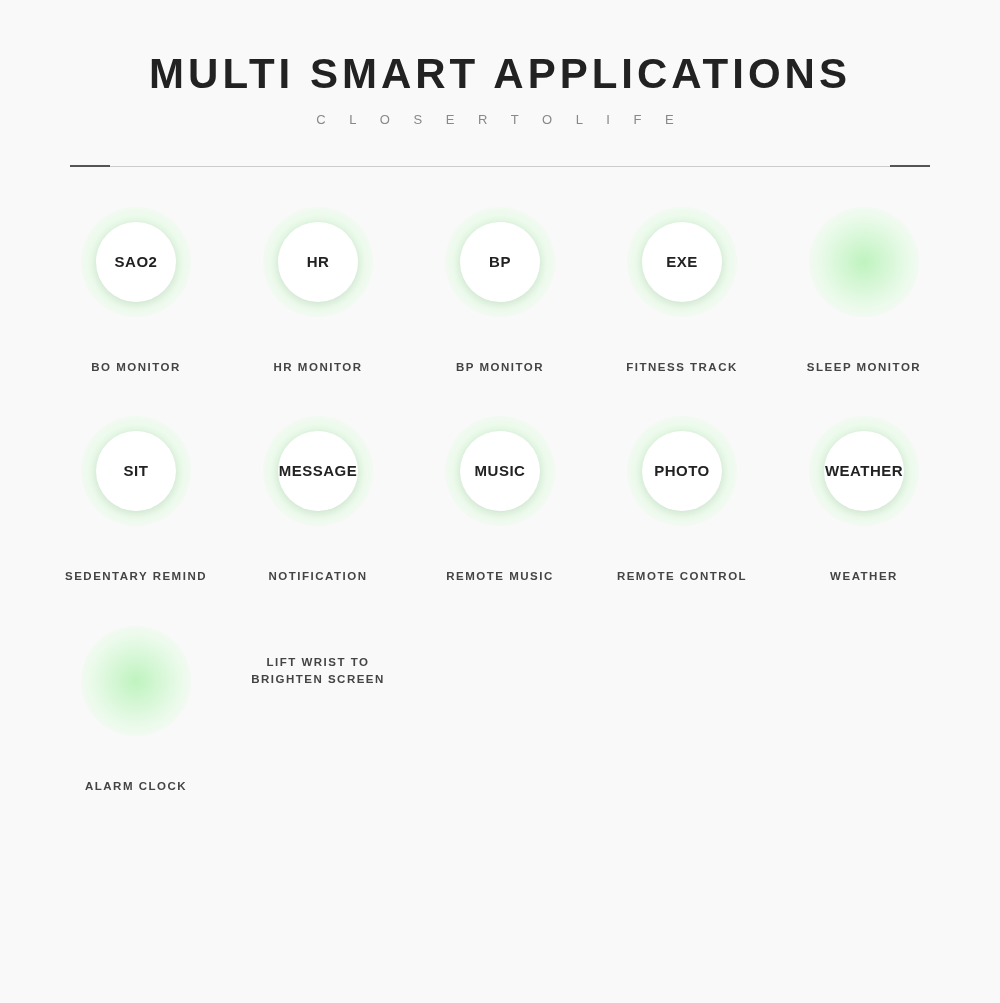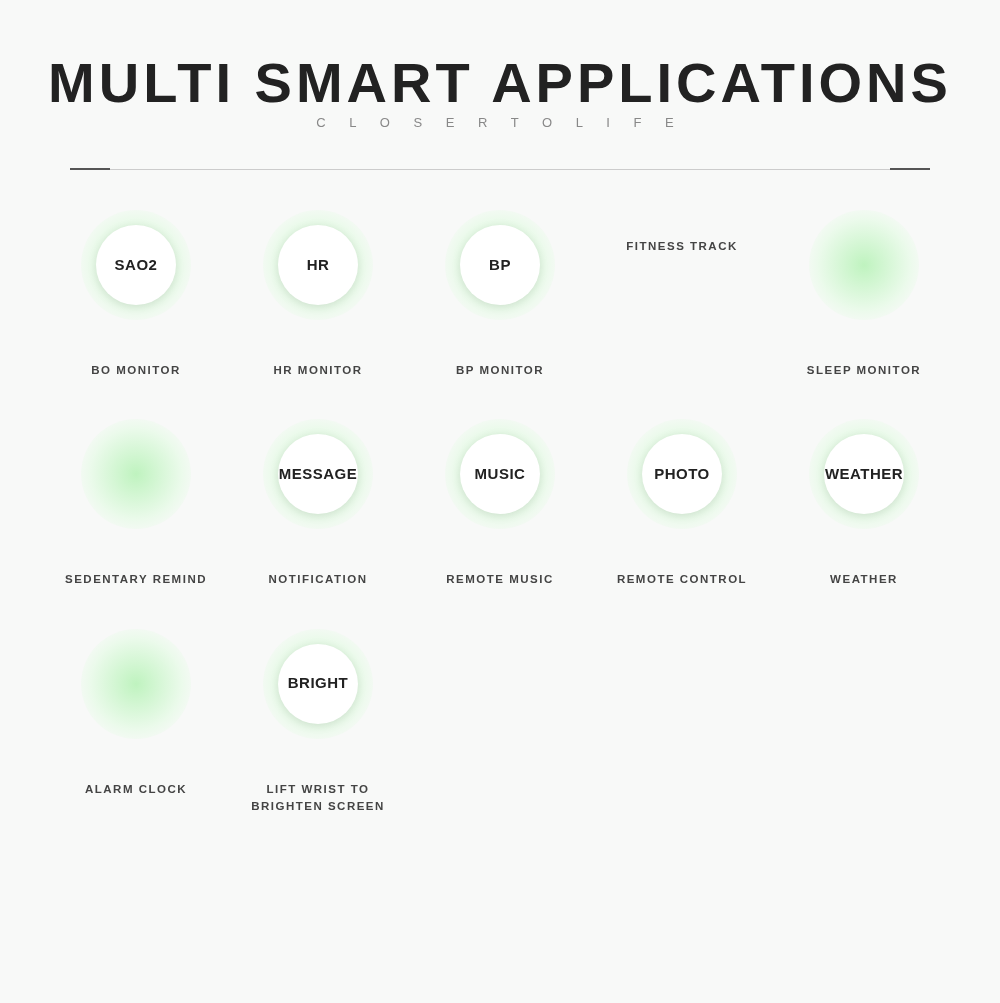--- a/index.html
+++ b/index.html
@@ -13,32 +13,32 @@
       flex-direction: column;
       align-items: center;
     }
 
     .header {
       text-align: center;
       padding: 50px 0 20px;
     }
 
     .header-title {
-      font-size: 56px;
+      font-size: 42px;
       font-weight: 900;
       letter-spacing: 4px;
       color: #222;
       text-transform: uppercase;
     }
 
     .header-subtitle {
       font-size: 13px;
       letter-spacing: 10px;
       color: #888;
-      margin-top: 0;
+      margin-top: 14px;
       text-transform: uppercase;
     }
 
     .divider-container {
       width: 860px;
       display: flex;
       align-items: center;
       margin: 18px 0 10px;
     }
 
@@ -163,31 +163,40 @@
     <div class="app-item">
       <div class="app-circle-wrapper">
         <div class="app-circle-glow"></div>
         <div class="app-circle">
           <span class="app-circle-text">BP</span>
         </div>
       </div>
       <div class="app-label">BP MONITOR</div>
     </div>
     <div class="app-item">
+      <div class="app-circle-wrapper">
+        <div class="app-circle-glow"></div>
+        <div class="app-circle">
+          <span class="app-circle-text">EXE</span>
+        </div>
+      </div>
       <div class="app-label">FITNESS TRACK</div>
     </div>
     <div class="app-item">
       <div class="app-circle-wrapper">
         <div class="app-circle-glow"></div>
       </div>
       <div class="app-label">SLEEP MONITOR</div>
     </div>
     <div class="app-item">
       <div class="app-circle-wrapper">
         <div class="app-circle-glow"></div>
+        <div class="app-circle">
+          <span class="app-circle-text">SIT</span>
+        </div>
       </div>
       <div class="app-label">SEDENTARY REMIND</div>
     </div>
     <div class="app-item">
       <div class="app-circle-wrapper">
         <div class="app-circle-glow"></div>
         <div class="app-circle">
           <span class="app-circle-text">MESSAGE</span>
         </div>
       </div>
@@ -220,22 +229,16 @@
       </div>
       <div class="app-label">WEATHER</div>
     </div>
     <div class="app-item">
       <div class="app-circle-wrapper">
         <div class="app-circle-glow"></div>
       </div>
       <div class="app-label">ALARM CLOCK</div>
     </div>
     <div class="app-item">
-      <div class="app-circle-wrapper">
-        <div class="app-circle-glow"></div>
-        <div class="app-circle">
-          <span class="app-circle-text">BRIGHT</span>
-        </div>
-      </div>
       <div class="app-label">LIFT WRIST TO
 BRIGHTEN SCREEN</div>
     </div>
   </div>
 
 </body></html>

